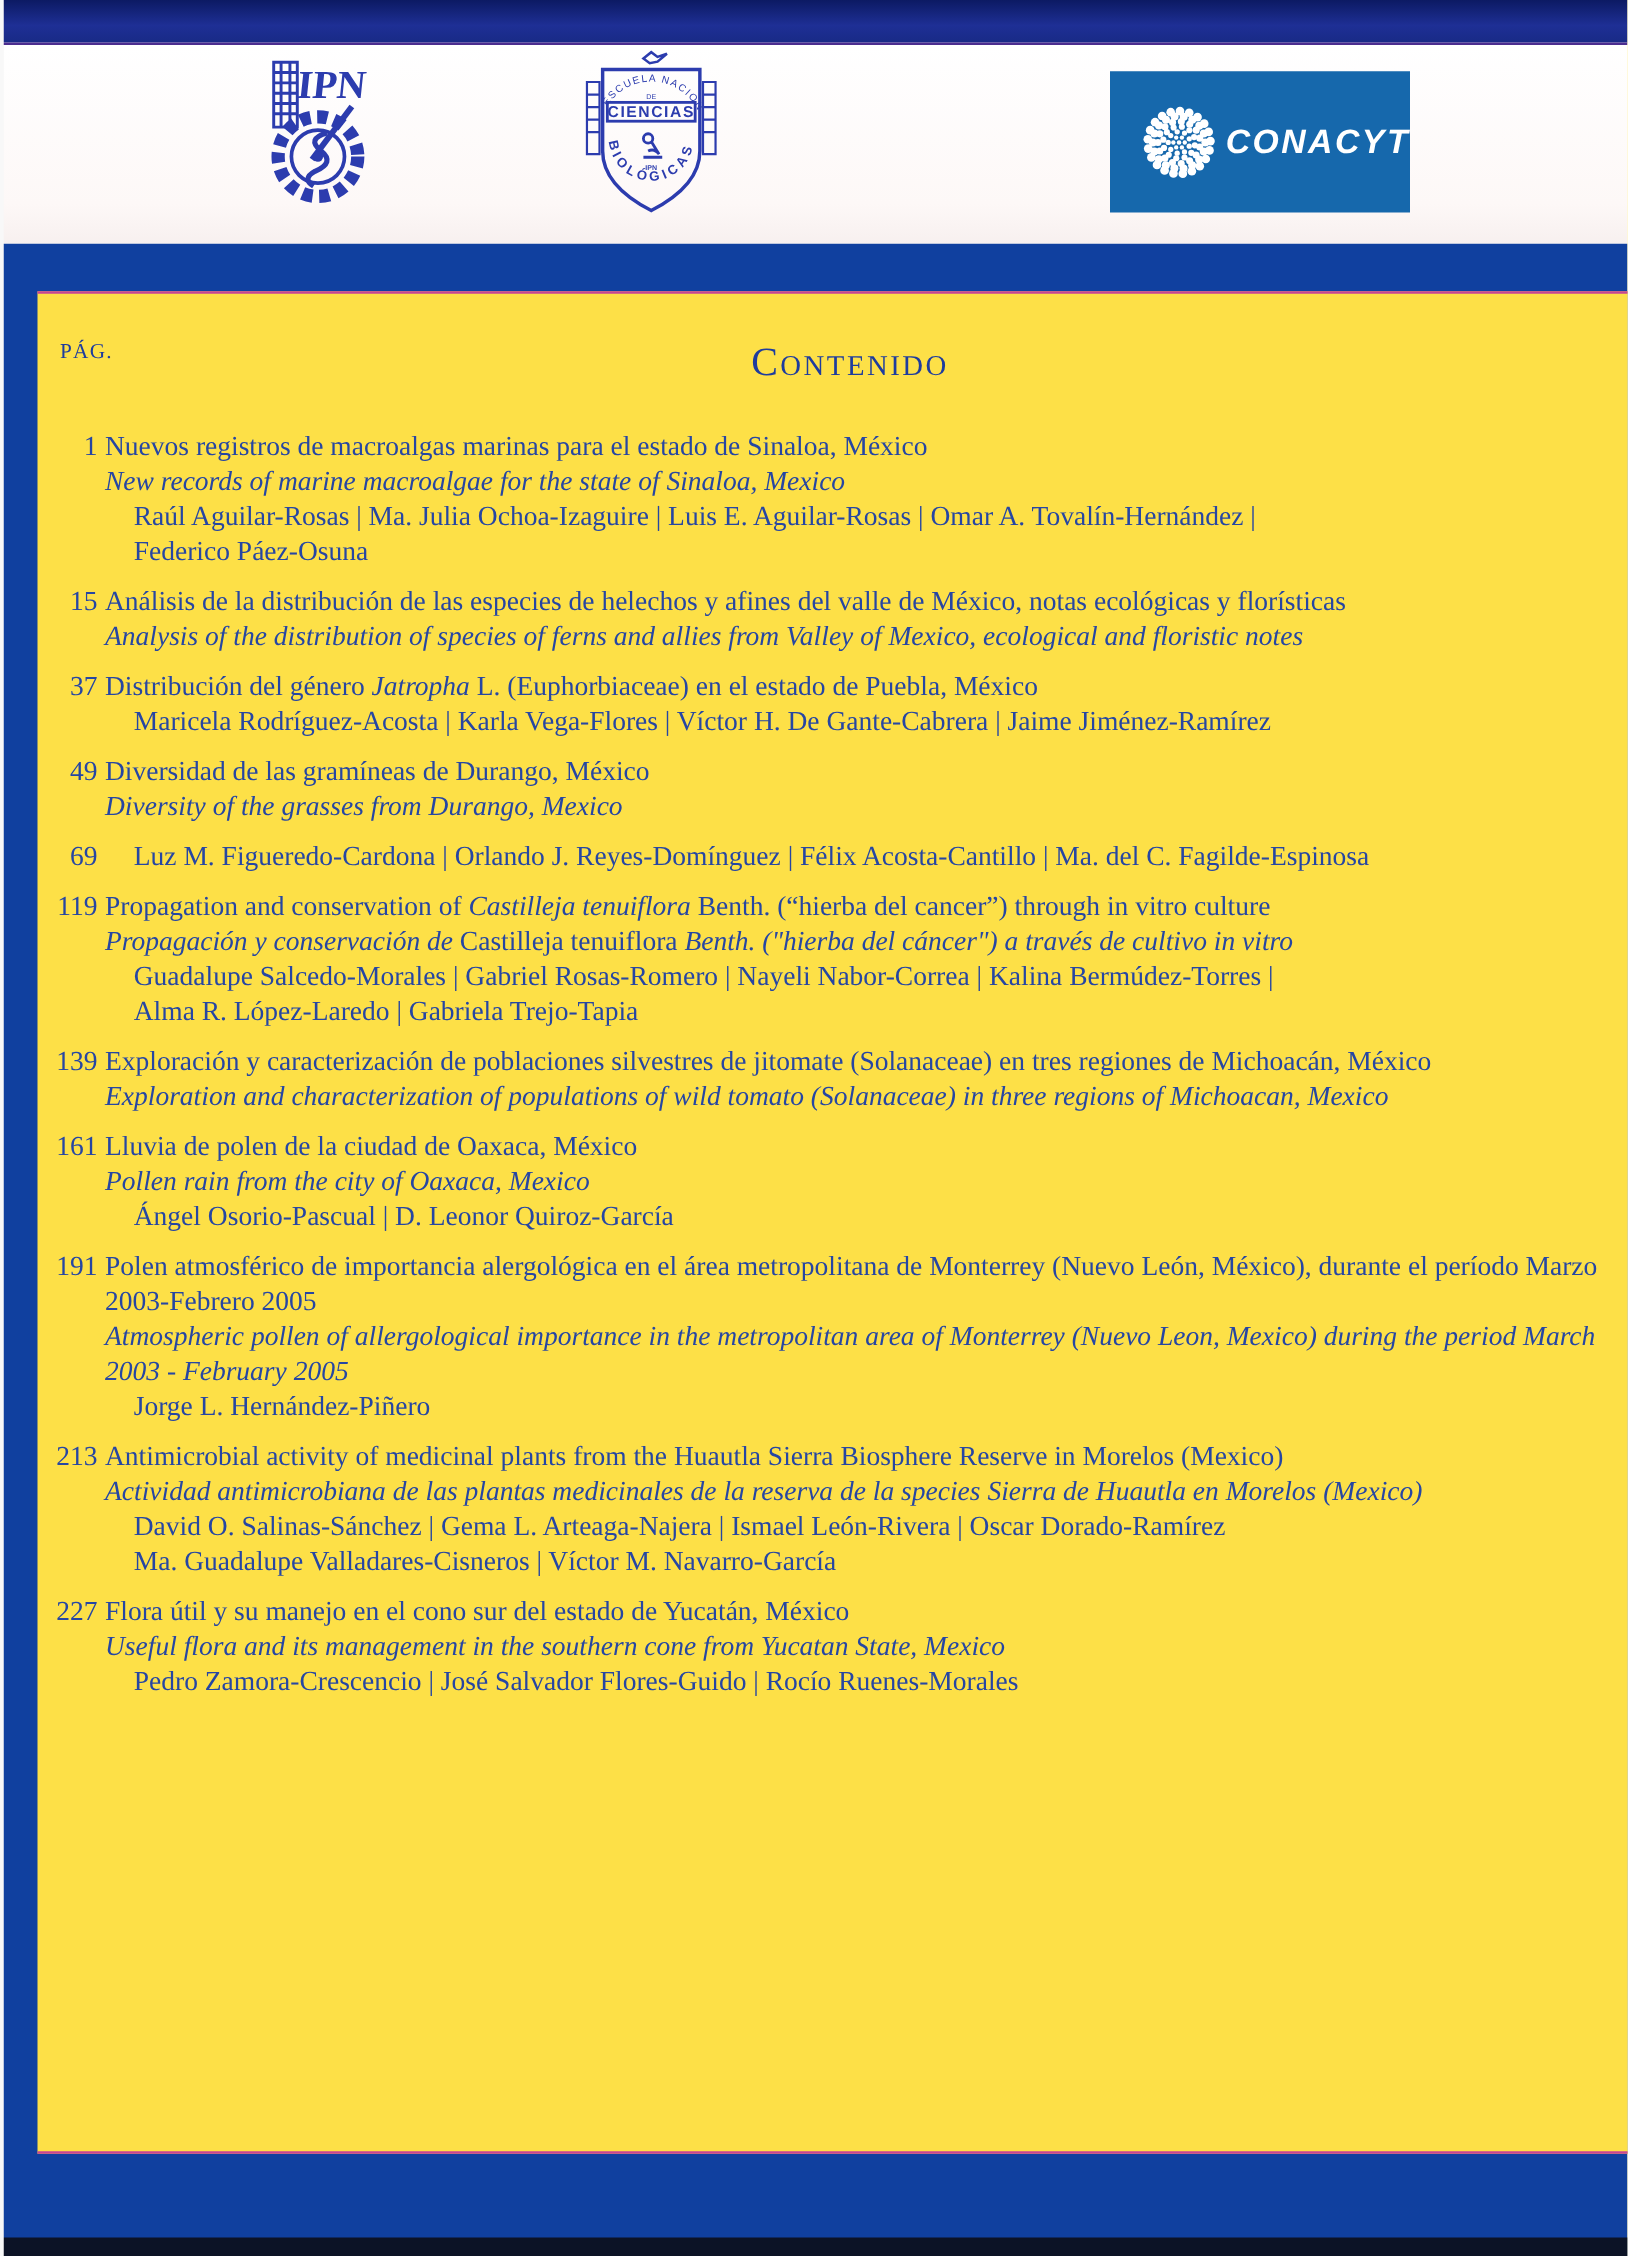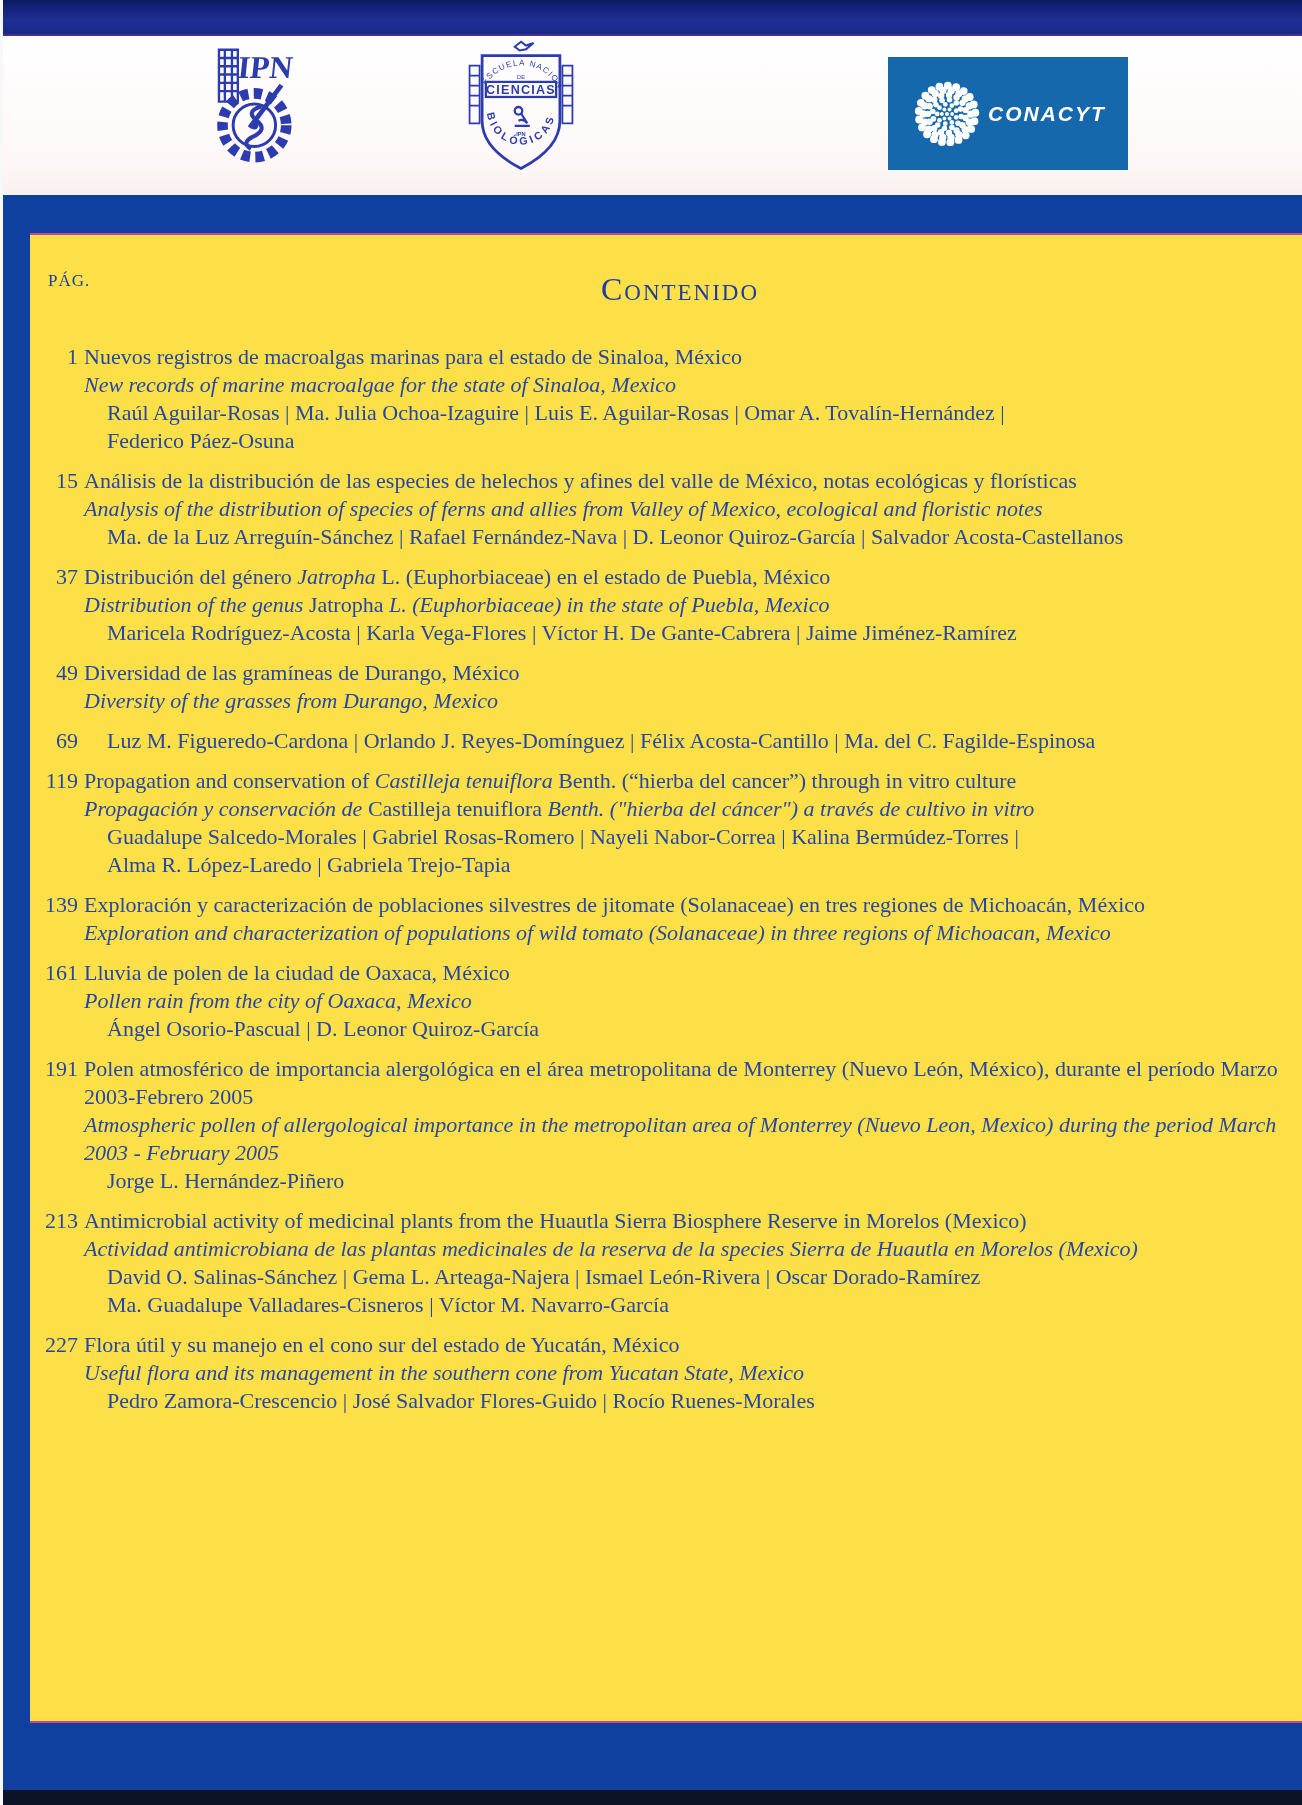--- a/index.html
+++ b/index.html
@@ -14,21 +14,21 @@
   
   .logo-band{position:absolute;left:0;top:36px;width:1302px;height:159px;
              background:linear-gradient(180deg,#ffffff 0%,#fdf8f7 80%,#f7f0ef 100%);}
   .logo{position:absolute;}
   .logo-ipn{left:193px;top:9px;width:118px;height:124px;}
   .logo-encb{left:452px;top:2px;width:138px;height:138px;}
   .conacyt-box{left:888px;top:21px;width:240px;height:113px;background:#1668ac;
                display:flex;align-items:center;}
   .conacyt-box svg{margin-left:26px;}
   .conacyt-label{color:#ffffff;font-family:"Liberation Sans","DejaVu Sans",sans-serif;
-                 font-style:italic;font-weight:bold;font-size:21px;letter-spacing:2px;
+                 font-style:italic;font-weight:bold;font-size:27px;letter-spacing:2px;
                  margin-left:8px;text-align:center;}
 
   
   .blue-field{position:absolute;left:0;top:195px;width:1302px;height:1610px;background:#10409f;}
   .bottom-strip{position:absolute;left:0;bottom:0;width:1302px;height:15px;background:#0c1326;}
   .left-sliver{position:absolute;left:0;top:0;width:3px;height:1805px;background:#f8f8f8;z-index:50;}
 
   
   .panel{position:absolute;left:30px;top:38px;width:1288px;height:1490px;
          box-sizing:border-box;background:#fde047;
@@ -217,28 +217,26 @@
               <div class="secondary-line"><span class="it">New records of marine macroalgae for the state of Sinaloa, Mexico</span></div>
               <div class="authors-line"><span>Raúl Aguilar-Rosas | Ma. Julia Ochoa-Izaguire | Luis E. Aguilar-Rosas | Omar A. Tovalín-Hernández |</span></div>
               <div class="authors-line"><span>Federico Páez-Osuna</span></div>
             </div>
           </div>
           <div class="entry">
             <div class="num">15</div>
             <div class="body">
               <div class="primary-line"><span>Análisis de la distribución de las especies de helechos y afines del valle de México, notas ecológicas y florísticas</span></div>
               <div class="secondary-line"><span class="it">Analysis of the distribution of species of ferns and allies from Valley of Mexico, ecological and floristic notes</span></div>
-              <div class="authors-line"><span>Ma. de la Luz Arreguín-Sánchez | Rafael Fernández-Nava | D. Leonor Quiroz-García | Salvador Acosta-Castellanos</span></div>
             </div>
           </div>
           <div class="entry">
             <div class="num">37</div>
             <div class="body">
               <div class="primary-line"><span>Distribución del género </span><span class="it">Jatropha</span><span> L. (Euphorbiaceae) en el estado de Puebla, México</span></div>
-              <div class="secondary-line"><span class="it">Distribution of the genus </span><span>Jatropha</span><span class="it"> L. (Euphorbiaceae) in the state of Puebla, Mexico</span></div>
               <div class="authors-line"><span>Maricela Rodríguez-Acosta | Karla Vega-Flores | Víctor H. De Gante-Cabrera | Jaime Jiménez-Ramírez</span></div>
             </div>
           </div>
           <div class="entry">
             <div class="num">49</div>
             <div class="body">
               <div class="primary-line"><span>Diversidad de las gramíneas de Durango, México</span></div>
               <div class="secondary-line"><span class="it">Diversity of the grasses from Durango, Mexico</span></div>
             </div>
           </div>

